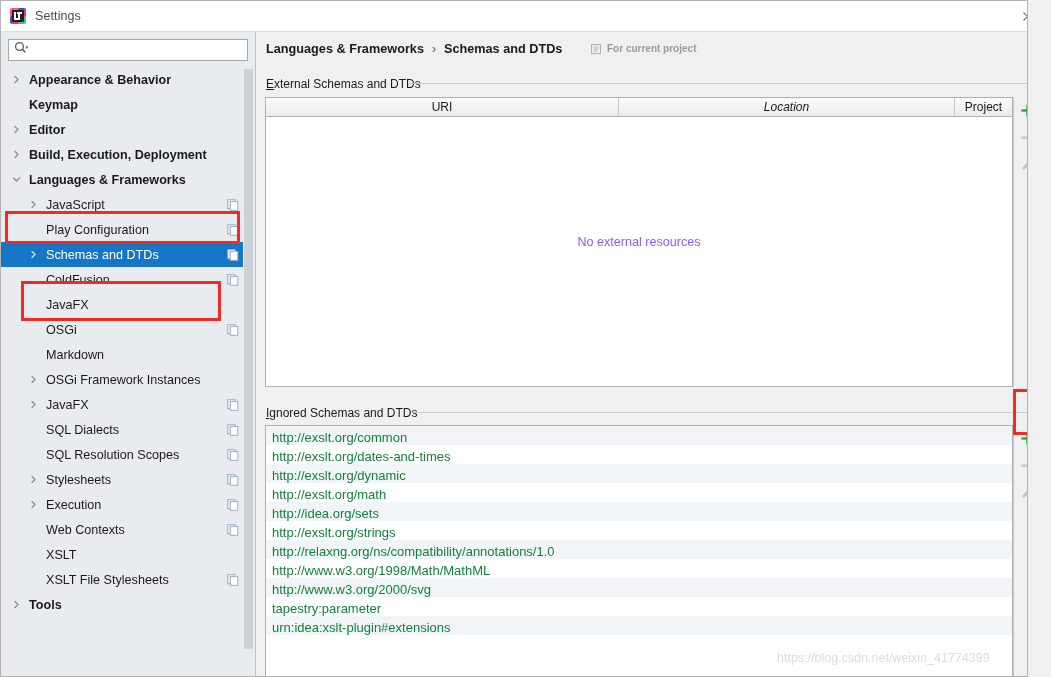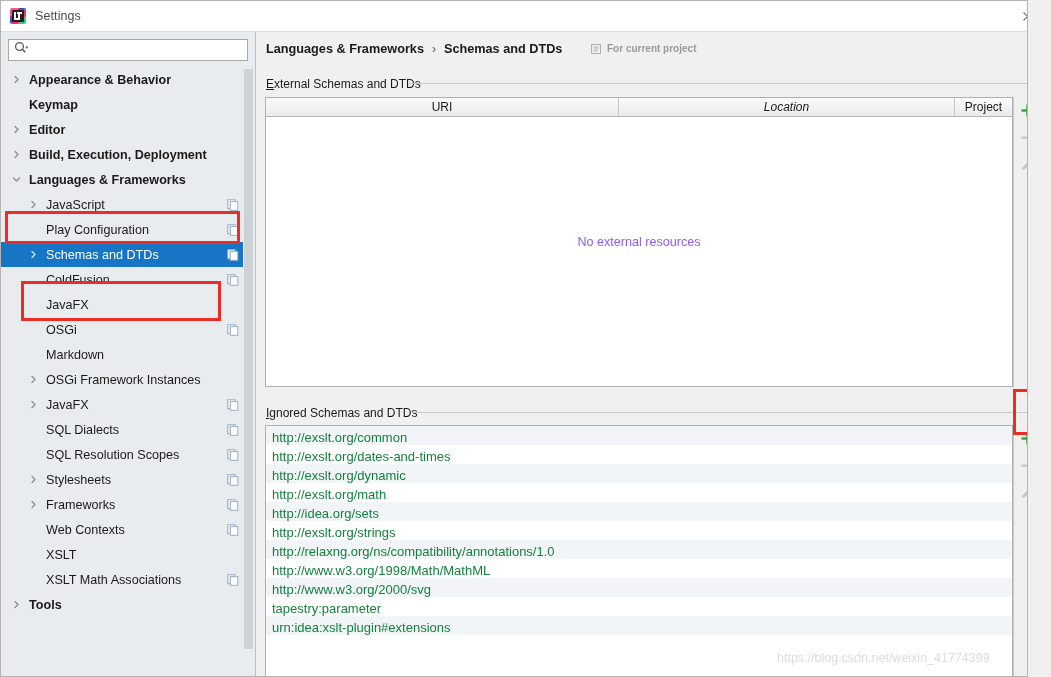--- a/index.html
+++ b/index.html
@@ -460,21 +460,21 @@
                 <rect x="3.3" y="2.6" width="7.5" height="8.7" fill="#ffffff" stroke="#9bb0c4" stroke-width="1"></rect>
               </svg>
             </span>
           </div>
           <div class="tree-item lvl1">
             <span class="arrow" style="color: rgb(140, 140, 140);">
               <svg width="9" height="9" viewBox="0 0 9 9">
                 <polyline points="3,1.5 6,4.5 3,7.5" fill="none" stroke="currentColor" stroke-width="1.3" stroke-linecap="round" stroke-linejoin="round"></polyline>
               </svg>
             </span>
-            <span class="tree-label">Frameworks</span>
+            <span class="tree-label">Execution</span>
             <span class="copy-ico">
               <svg width="12" height="12" viewBox="0 0 12 12">
                 <rect x="0.7" y="0.7" width="7.5" height="9" fill="#eef2f6" stroke="#9bb0c4" stroke-width="1"></rect>
                 <rect x="3.3" y="2.6" width="7.5" height="8.7" fill="#ffffff" stroke="#9bb0c4" stroke-width="1"></rect>
               </svg>
             </span>
           </div>
           <div class="tree-item lvl1">
             <span class="arrow empty"></span>
             <span class="tree-label">Web Contexts</span>
@@ -484,21 +484,21 @@
                 <rect x="3.3" y="2.6" width="7.5" height="8.7" fill="#ffffff" stroke="#9bb0c4" stroke-width="1"></rect>
               </svg>
             </span>
           </div>
           <div class="tree-item lvl1">
             <span class="arrow empty"></span>
             <span class="tree-label">XSLT</span>
           </div>
           <div class="tree-item lvl1">
             <span class="arrow empty"></span>
-            <span class="tree-label">XSLT Math Associations</span>
+            <span class="tree-label">XSLT File Stylesheets</span>
             <span class="copy-ico">
               <svg width="12" height="12" viewBox="0 0 12 12">
                 <rect x="0.7" y="0.7" width="7.5" height="9" fill="#eef2f6" stroke="#9bb0c4" stroke-width="1"></rect>
                 <rect x="3.3" y="2.6" width="7.5" height="8.7" fill="#ffffff" stroke="#9bb0c4" stroke-width="1"></rect>
               </svg>
             </span>
           </div>
           <div class="tree-item lvl0 top">
             <span class="arrow" style="color: rgb(140, 140, 140);">
               <svg width="9" height="9" viewBox="0 0 9 9">

